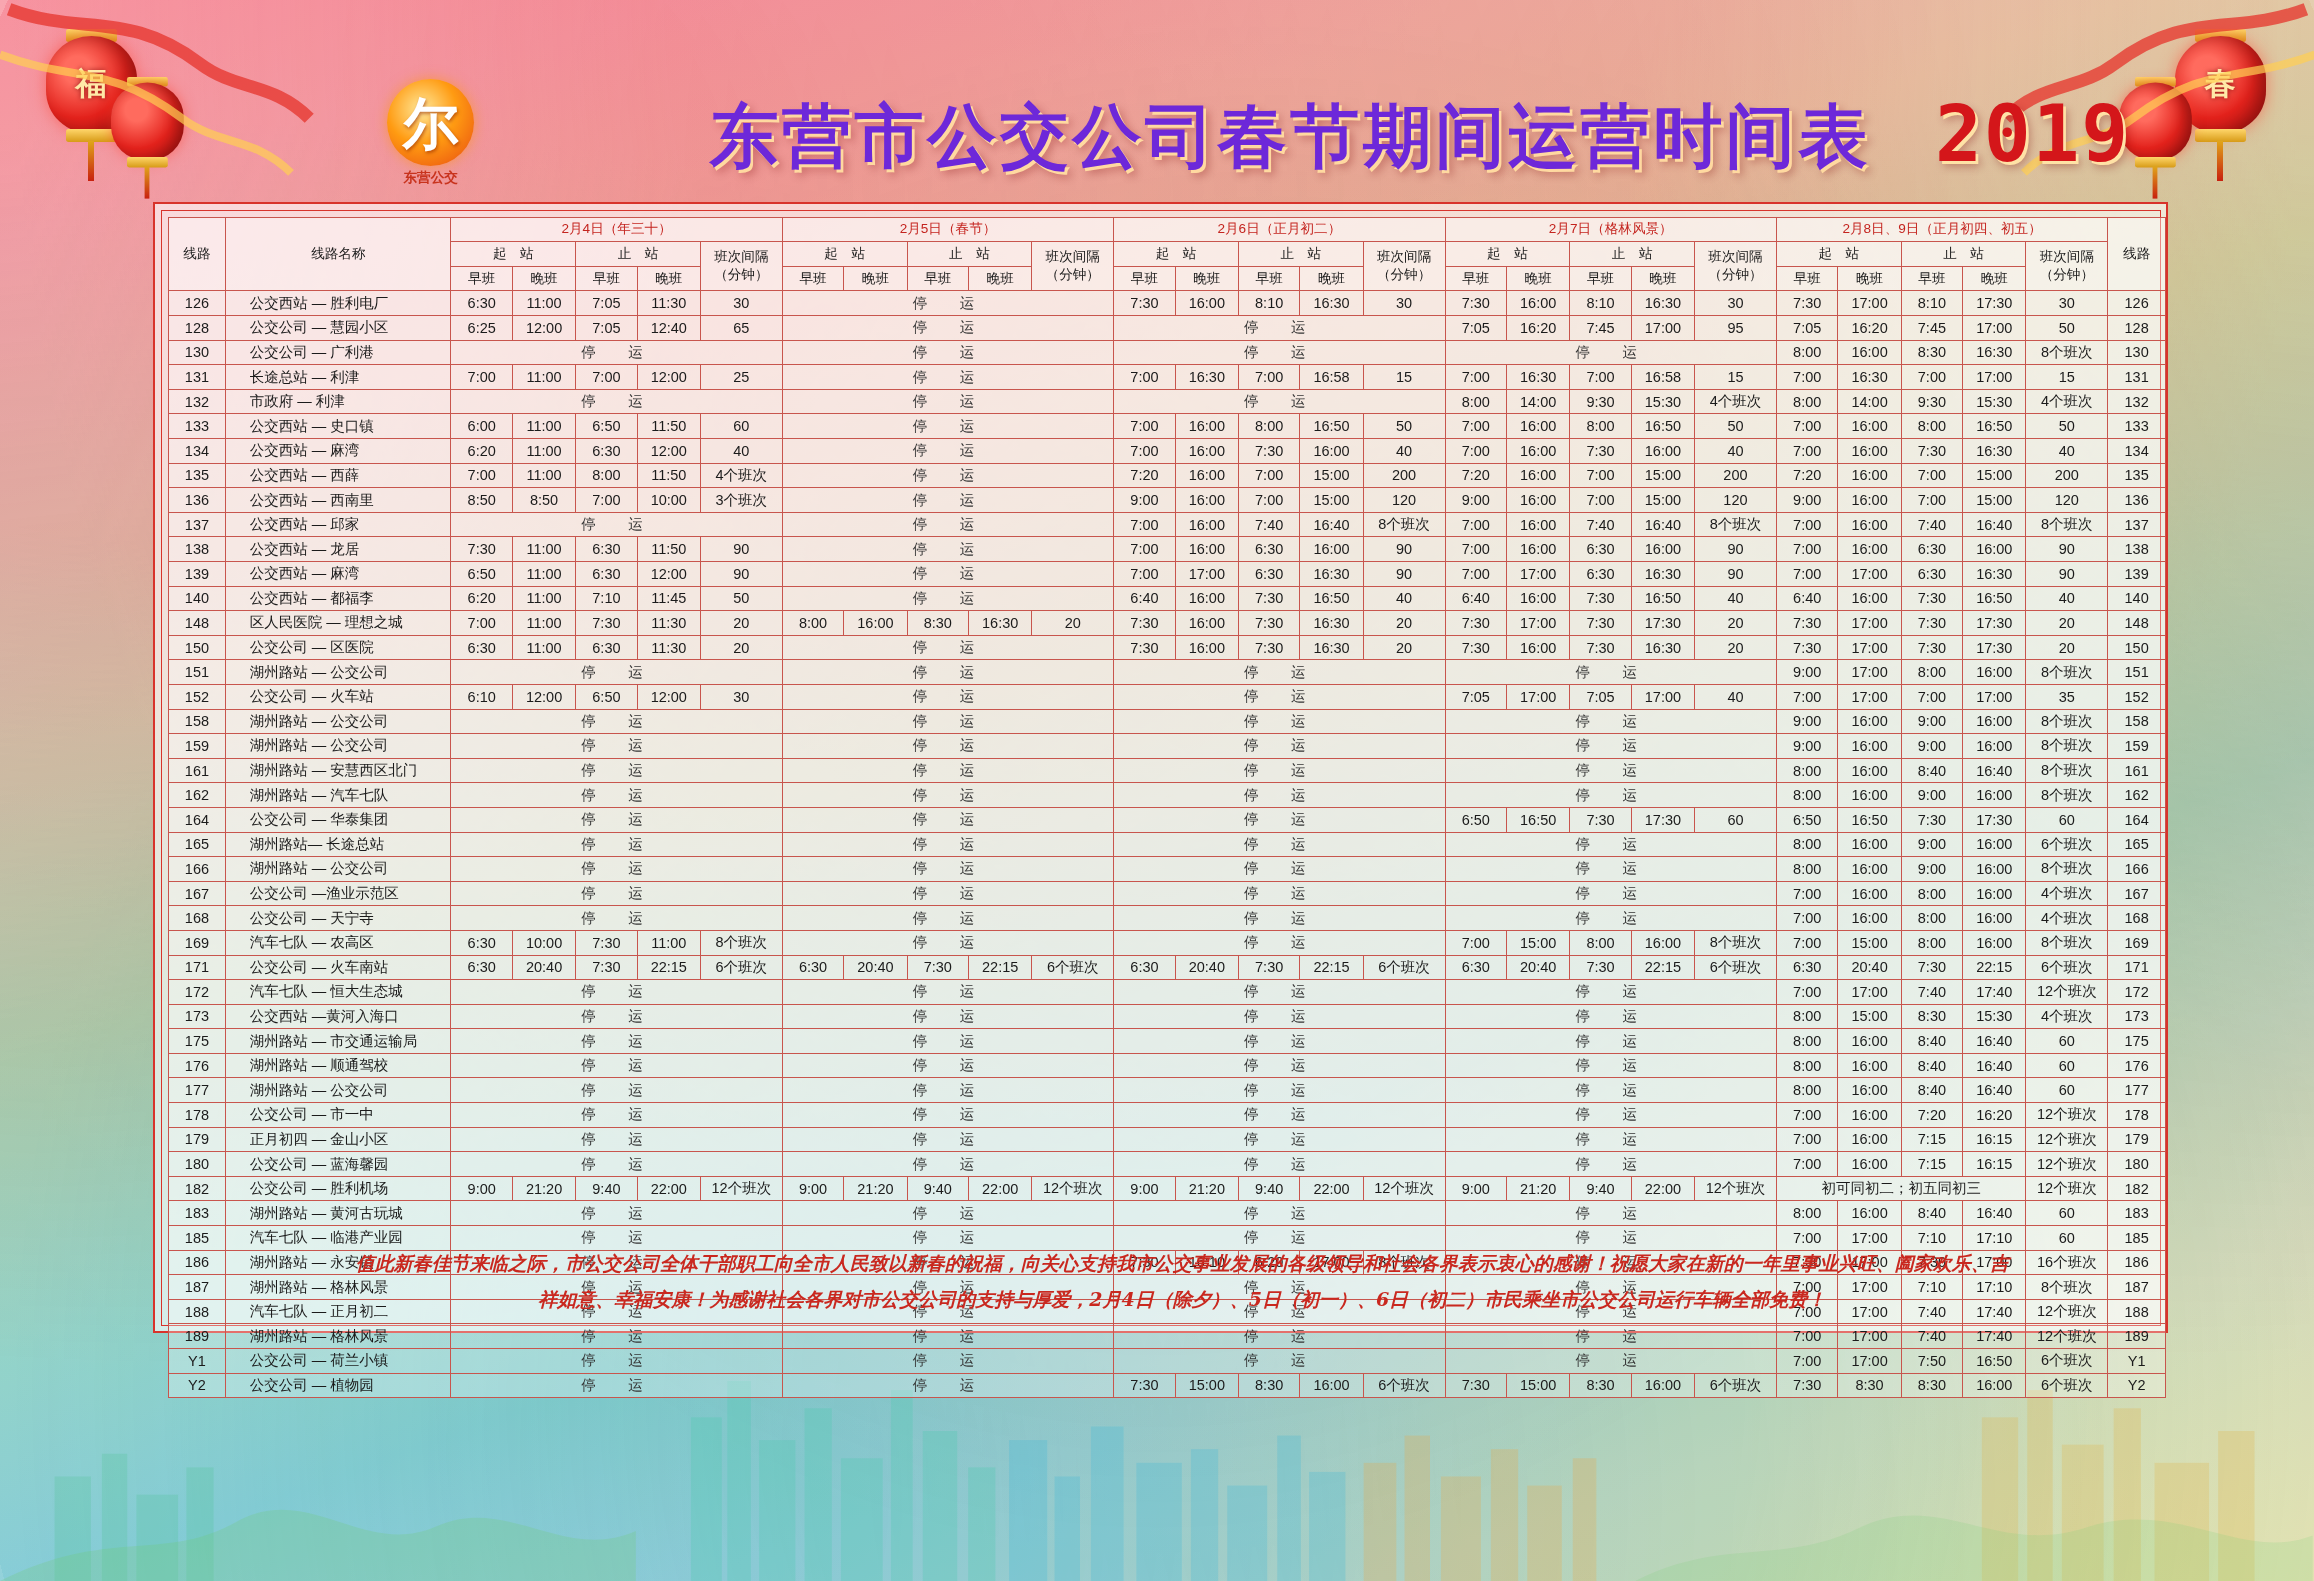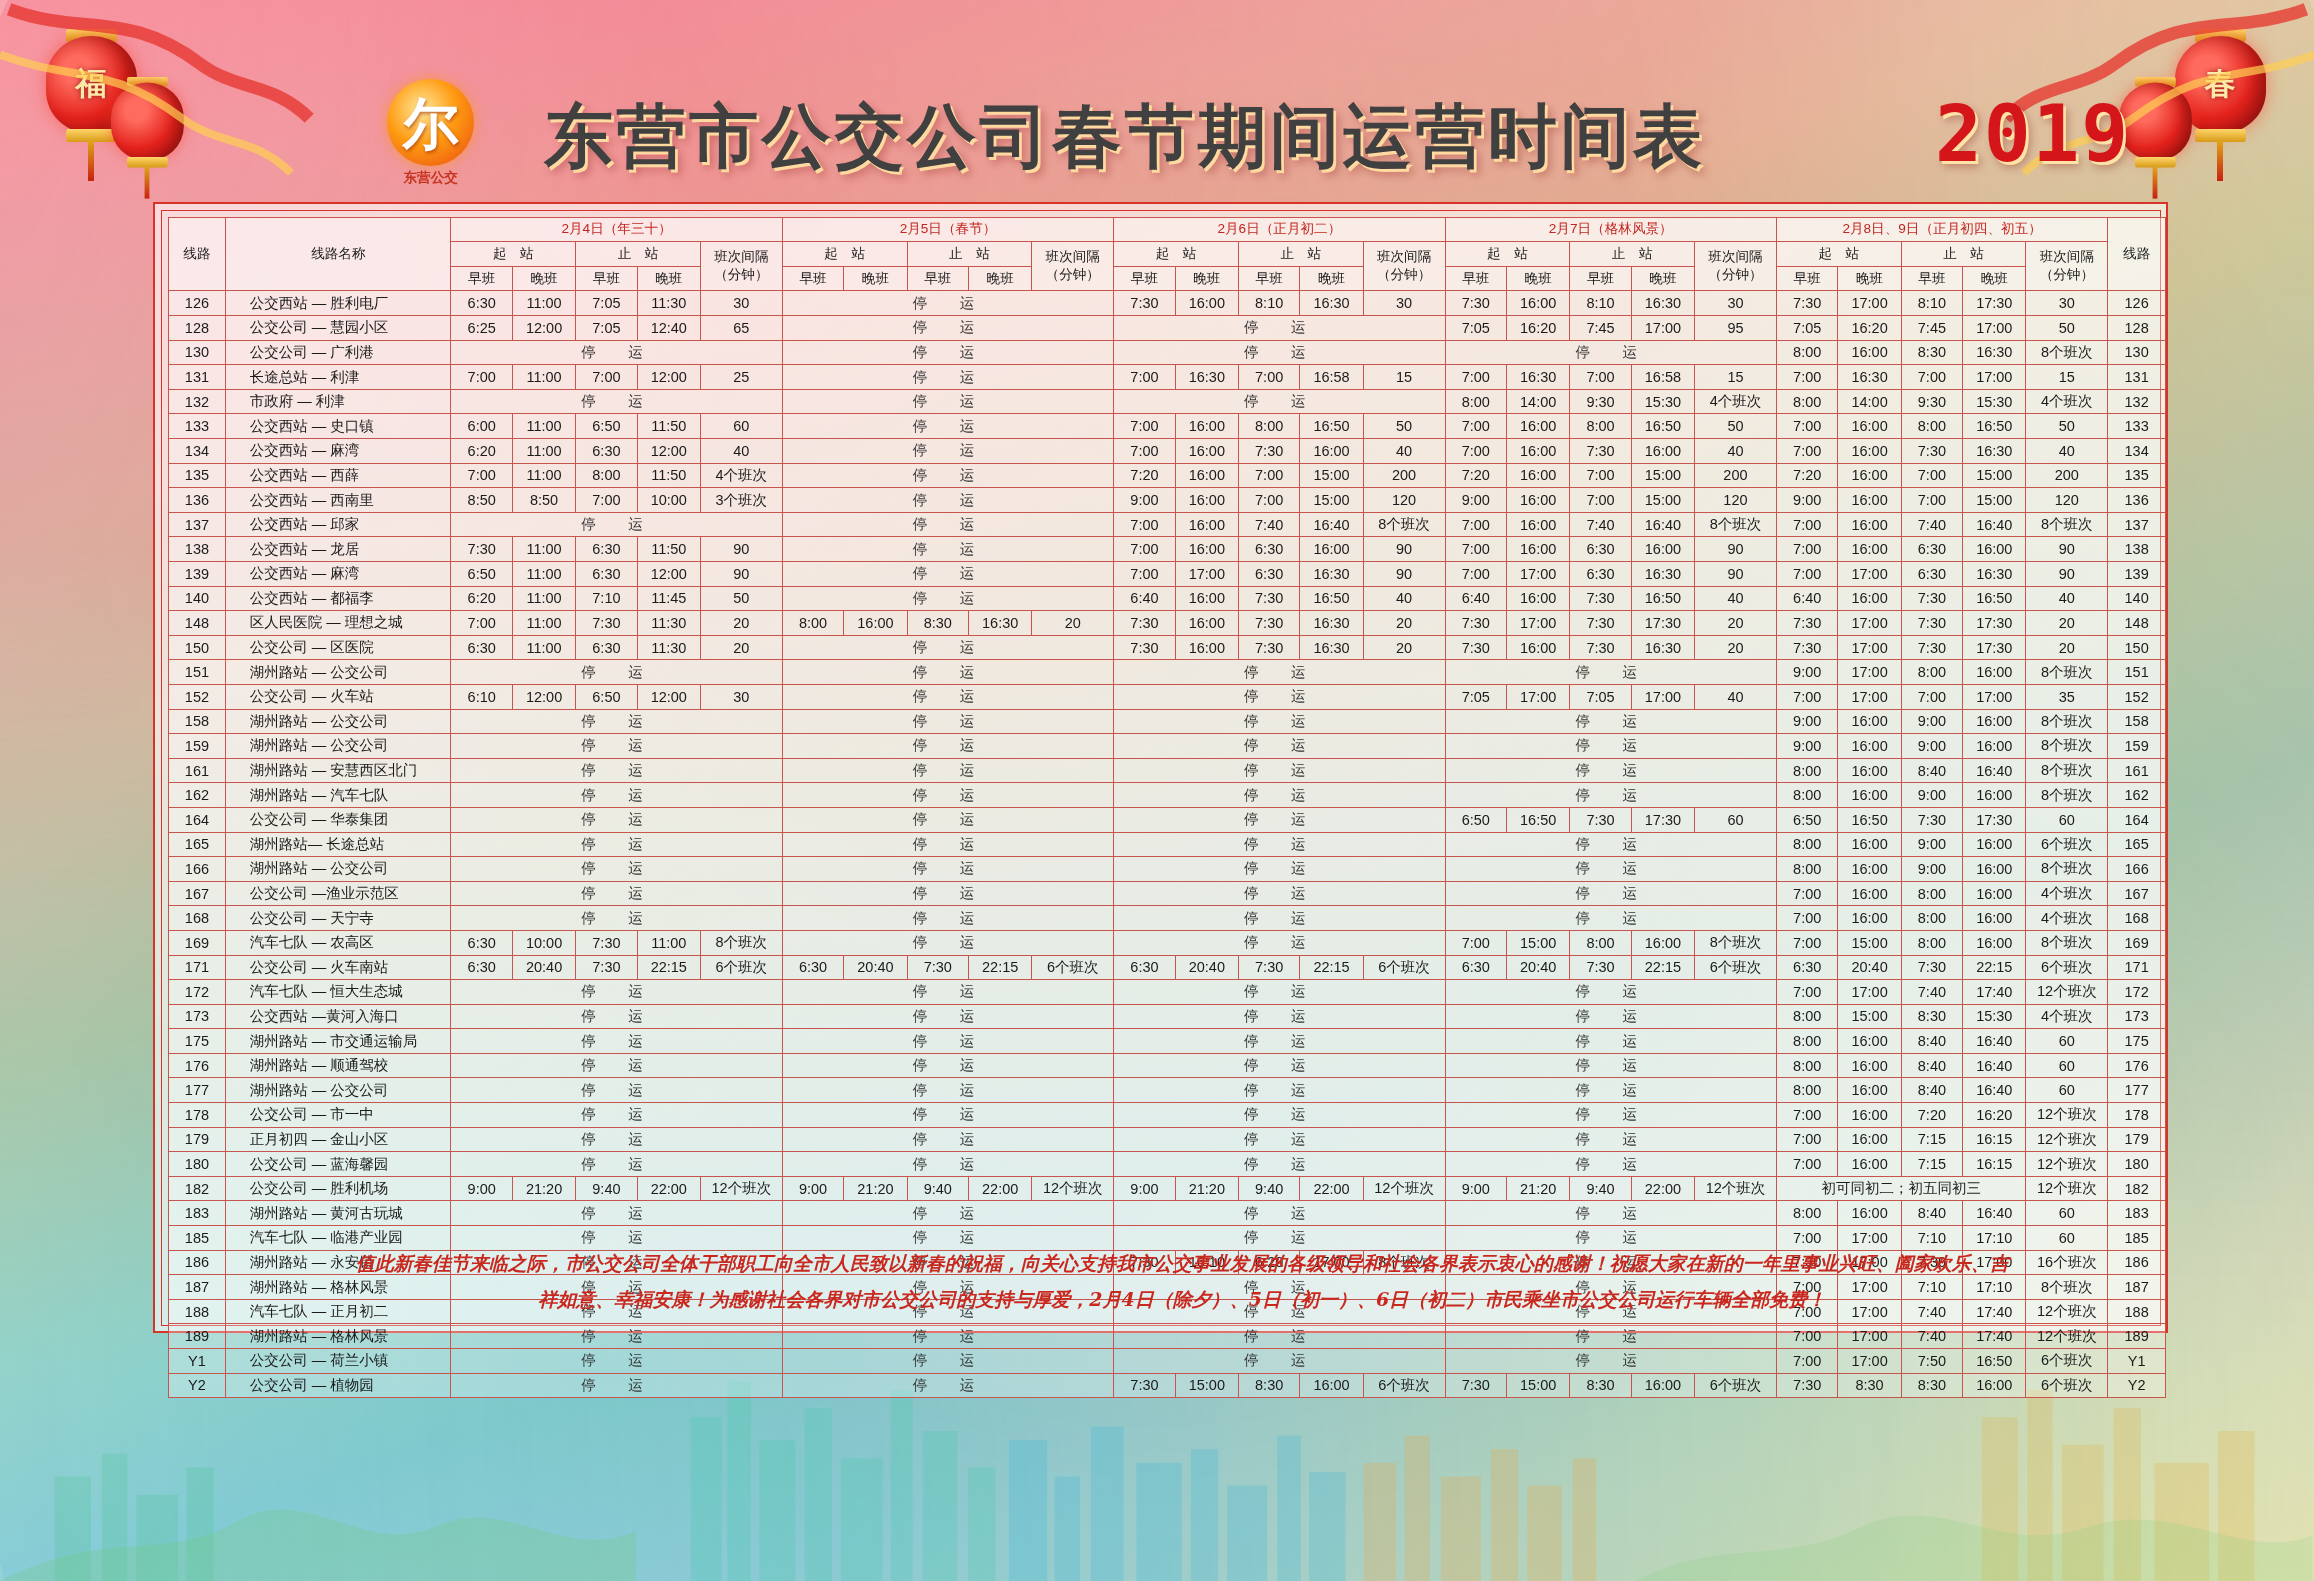--- a/index.html
+++ b/index.html
@@ -48,23 +48,23 @@
 
   
   .titlebar{position:absolute;left:153px;top:65px;width:2011px;height:136px;}
   .logo{position:absolute;left:227px;top:12.7px;width:118px;height:109px;}
   .logo .circ{position:absolute;left:7.3px;top:1.8px;width:87px;height:87px;border-radius:50%;
     background:radial-gradient(circle at 40% 35%,#ffe99a,#ff9b12 45%,#e8490f 100%);
     box-shadow:0 0 12.7px rgba(255,150,0,.55);}
   .logo .glyph{position:absolute;left:7.3px;top:9px;width:87px;text-align:center;font-size:56px;color:#fff;font-weight:bold;
     font-family:"DejaVu Sans","Liberation Sans",sans-serif;text-shadow:0.9px 1.8px 3.6px rgba(150,40,0,.6);}
   .logo .lbl{position:absolute;left:-1.8px;top:91px;width:105px;text-align:center;font-size:13.6px;color:#c8331d;font-weight:bold;}
-  .maintitle{position:absolute;left:391px;top:25.5px;width:1327px;font-size:69px;font-weight:bold;color:#404040;
+  .maintitle{position:absolute;left:391px;top:25.5px;width:1327px;font-size:69px;font-weight:bold;color:#6d28d9;
     letter-spacing:3.6px;font-family:"DejaVu Sans","Liberation Sans",sans-serif;
-    text-shadow:2.7px 2.7px 0 #ffd9a0, 5.5px 5.5px 9px rgba(120,0,0,.30);}
+    text-shadow:2.7px 2.7px 0 #ffd9a0, 5.5px 5.5px 9px rgba(120,0,0,.30);text-align:right;}
   .year{position:absolute;left:1782px;top:24px;font-size:78px;font-weight:bold;color:#d4161a;letter-spacing:1.8px;
     font-family:"DejaVu Sans Mono","DejaVu Sans",monospace;text-shadow:2.7px 2.7px 0 #ffe2a6,4.5px 5.5px 9px rgba(120,0,0,.3);}
 
   
   table{border-collapse:collapse;font-size:14.5px;color:#1b1b1b;table-layout:fixed;}
   .tbl{position:absolute;left:12.7px;top:12.7px;}
   .tbl td,.tbl th{border:0.9px solid #c8554d;text-align:center;vertical-align:middle;padding:0;height:23.6px;
     font-weight:normal;background:rgba(255,255,255,.30);}
   .tbl th{background:rgba(255,255,255,.42);font-size:13.6px;}
   .tbl td.name{text-align:left;padding-left:23.6px;background:rgba(255,255,255,.30);}

